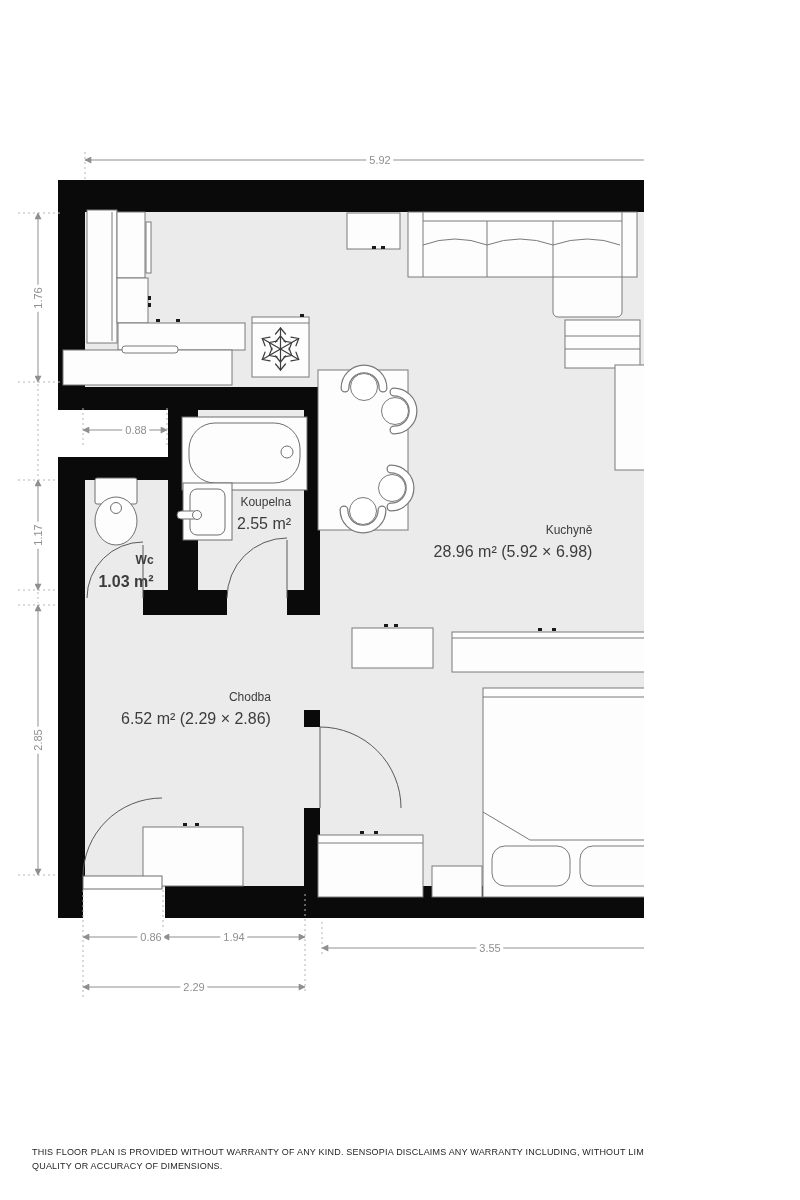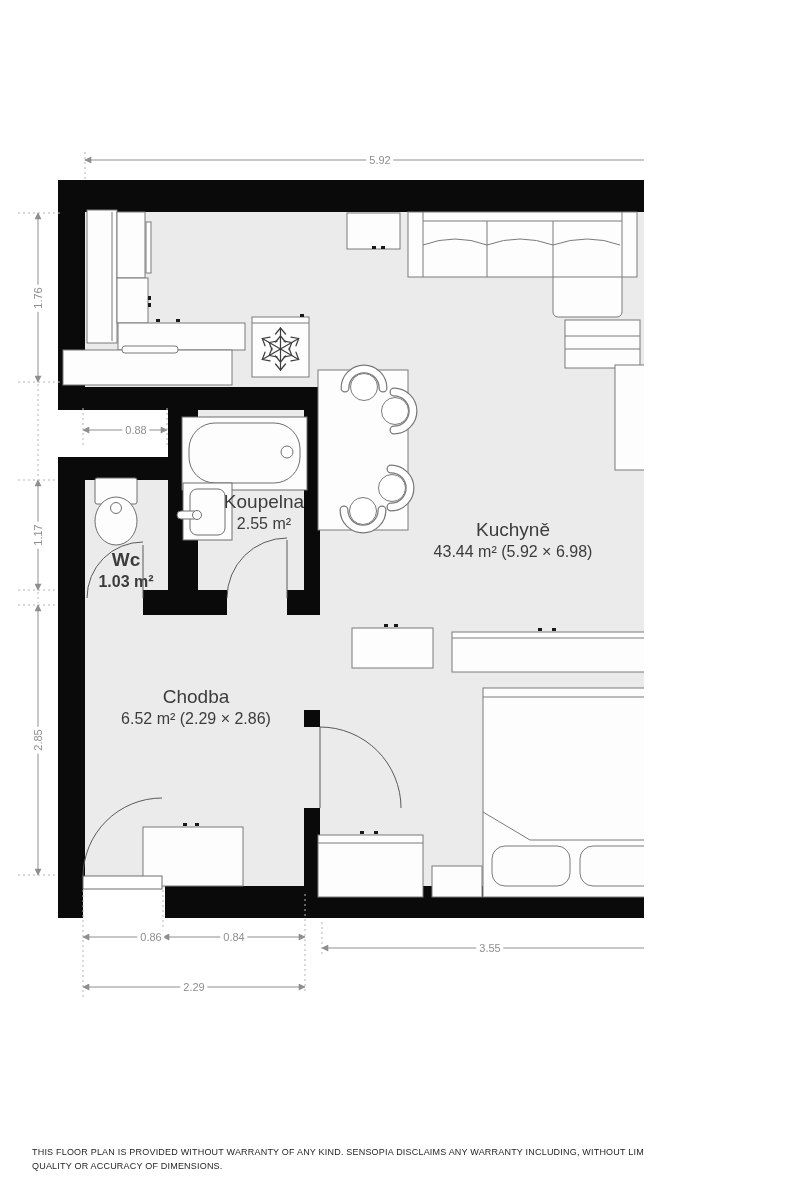--- a/index.html
+++ b/index.html
@@ -3,21 +3,21 @@
 <meta charset="utf-8">
 <style>
   html,body{margin:0;padding:0;background:#ffffff;}
   body{width:800px;height:1200px;position:relative;font-family:"Liberation Sans",sans-serif;}
   #stage{position:absolute;left:0;top:0;width:644px;height:1200px;overflow:hidden;}
   #plan-svg{position:absolute;left:0;top:0;}
   .dim-label{position:absolute;transform:translate(-50%,-50%);font-size:11px;color:#8f8f8f;
              background:#fff;padding:0 3px;white-space:nowrap;line-height:13px;}
   .dim-label.vert{transform:translate(-50%,-50%) rotate(-90deg);}
   .room-label{position:absolute;transform:translate(-50%,-50%);text-align:center;color:#3c3c3c;white-space:nowrap;}
-  .room-label .rname{font-size:19px;line-height:22px;}
+  .room-label .rname{font-size:12px;line-height:22px;text-align:right;}
   .room-label .rarea{font-size:16px;line-height:21px;}
   #footer-disclaimer{position:absolute;left:32px;top:1146px;width:740px;font-size:9px;
              color:#1f1f1f;line-height:1.55;letter-spacing:.2px;}
 </style>
 </head>
 <body>
 
 <div id="stage">
 
 <svg id="plan-svg" width="800" height="1135" viewBox="0 0 800 1135" xmlns="http://www.w3.org/2000/svg">
@@ -274,27 +274,27 @@
 <div class="dim-label vert" style="left:38px;top:535px;">1.17</div>
 <div class="dim-label vert" style="left:38px;top:740px;">2.85</div>
 <div class="dim-label" style="left:125px;top:430px;margin-left:11px;">0.88</div>
 <div class="dim-label vert" style="left:718px;top:301px;">1.81</div>
 <div class="dim-label vert" style="left:718px;top:501px;">2.29</div>
 <div class="dim-label vert" style="left:718px;top:663px;">1.09</div>
 <div class="dim-label vert" style="left:718px;top:785px;">1.37</div>
 <div class="dim-label vert" style="left:718px;top:876px;">0.41</div>
 <div class="dim-label vert" style="left:768px;top:555px;">6.98</div>
 <div class="dim-label" style="left:123px;top:937px;margin-left:28px;">0.86</div>
-<div class="dim-label" style="left:234px;top:937px;">0.84</div>
+<div class="dim-label" style="left:234px;top:937px;">1.94</div>
 <div class="dim-label" style="left:490px;top:948px;">3.55</div>
 <div class="dim-label" style="left:194px;top:987px;">2.29</div>
 
 <div class="room-label" style="left:513px;top:540px;">
   <div class="rname">Kuchyně</div>
-  <div class="rarea">43.44 m² (5.92 × 6.98)</div>
+  <div class="rarea">28.96 m² (5.92 × 6.98)</div>
 </div>
 <div class="room-label" style="left:196px;top:707px;">
   <div class="rname">Chodba</div>
   <div class="rarea">6.52 m² (2.29 × 2.86)</div>
 </div>
 <div class="room-label" style="left:264px;top:512px;">
   <div class="rname">Koupelna</div>
   <div class="rarea">2.55 m²</div>
 </div>
 <div class="room-label" style="left:126px;top:570px;font-weight:bold;">

